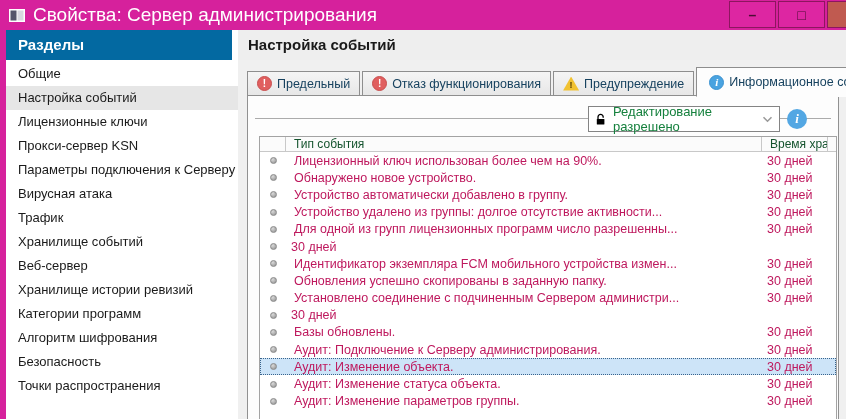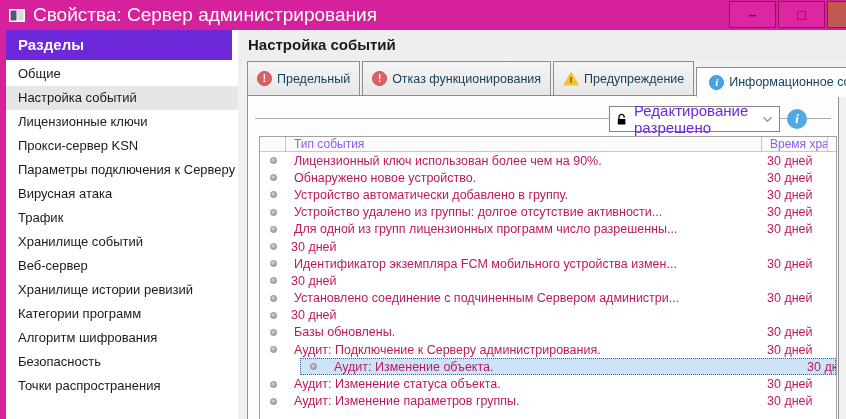--- a/index.html
+++ b/index.html
@@ -15,71 +15,71 @@
   .controls{position:absolute;top:1px;right:-28px;height:27px;display:flex;gap:2px;}
   .ctl{width:47px;height:27px;display:flex;align-items:center;justify-content:center;
        border:1px solid #8d165f;background:#dd26a2;color:#4b0d34;font-weight:bold;font-size:14px;cursor:default;}
   .ctl.close{background:#c05a50;color:#231008;font-size:15px;}
 
   
   .left-strip{position:absolute;left:0;top:30px;width:6px;height:389px;background:#d6219c;}
 
   
   .sidebar{position:absolute;left:6px;top:30px;width:232px;height:389px;background:#ffffff;overflow:hidden;}
-  .sidebar-header{height:30px;width:226px;background:#6d28d9;color:#ffffff;font-weight:bold;font-size:15px;
+  .sidebar-header{height:30px;width:226px;background:#0369a1;color:#ffffff;font-weight:bold;font-size:15px;
                   line-height:30px;padding-left:12px;}
   .sidebar-list{padding-top:2px;}
   .sidebar-item{height:24px;line-height:24px;padding-left:12px;font-size:13px;color:#1a1a1a;
                 white-space:nowrap;overflow:hidden;cursor:default;}
   .sidebar-item.selected{background:#e6e6e6;}
 
   
   .main{position:absolute;left:238px;top:30px;width:608px;height:389px;background:#f0f0f0;}
   .main-header{height:30px;line-height:30px;padding-left:10px;font-size:15px;font-weight:bold;color:#1a1a1a;background:#eeeeee;}
 
   
   .tabstrip{position:absolute;left:9px;top:36px;height:30px;display:flex;align-items:flex-end;z-index:3;}
-  .tab{display:flex;align-items:center;gap:5px;padding:8px 9px;height:35px;margin-right:2px;
+  .tab{display:flex;align-items:center;gap:5px;padding:8px 9px;height:25px;margin-right:2px;
        border:1px solid #8e8e8e;background:linear-gradient(#f5f5f5,#e7e7e7);
        font-size:12.5px;color:#17425f;white-space:nowrap;cursor:default;}
   .tab.active{height:30px;background:#fdfdfd;border-bottom:1px solid #fdfdfd;margin-bottom:-1px;padding:0 12px;}
   .tabicon{width:15px;height:15px;border-radius:50%;display:inline-flex;align-items:center;justify-content:center;
            font:bold 10px "Liberation Sans",sans-serif;flex:0 0 auto;}
   .tabicon.error-icon{background:#e05f5f;border:1px solid #c94e4e;color:#fff;}
   .tabicon.error-icon::after{content:"!";}
   .tabicon.warning-icon{border-radius:0;width:16px;height:14px;background:#f1c231;
            clip-path:polygon(50% 0,100% 100%,0 100%);color:#5a4200;align-items:flex-end;padding-bottom:1px;font-size:9px;}
   .tabicon.warning-icon::after{content:"!";}
   .tabicon.info-icon{background:#4aa3e0;border:1px solid #3d93d1;color:#fff;
            font:italic bold 11px "Liberation Serif",serif;}
   .tabicon.info-icon::after{content:"i";}
 
   
   .tabpage{position:absolute;left:9px;top:65px;width:592px;height:360px;background:#fdfdfd;border:1px solid #919191;}
   .header-rule{position:absolute;left:7px;right:7px;top:22px;border-top:1px solid #ababab;}
 
-  .dropdown{position:absolute;top:10px;right:58px;width:171px;height:26px;background:#ffffff;border:1px solid #848484;
-            display:flex;align-items:center;gap:6px;padding-left:7px;font-size:15px;color:#6d28d9;cursor:default;z-index:2;}
+  .dropdown{position:absolute;top:10px;right:58px;width:192px;height:26px;background:#ffffff;border:1px solid #848484;
+            display:flex;align-items:center;gap:6px;padding-left:7px;font-size:13px;color:#15803d;cursor:default;z-index:2;}
   .dropdown .chev{margin-left:auto;margin-right:6px;display:flex;}
   .info-btn{position:absolute;top:13px;right:31px;width:20px;height:20px;border-radius:50%;background:#53a7e3;
             color:#fff;display:flex;align-items:center;justify-content:center;
             font:italic bold 13px "Liberation Serif",serif;cursor:default;z-index:2;}
 
   
   .table{position:absolute;left:11px;top:40px;width:578px;height:325px;background:#ffffff;border:1px solid #a3a3a3;overflow:hidden;}
-  .thead{display:grid;grid-template-columns:26px 476px 66px 1fr;height:15px;line-height:14px;font-size:12px;color:#8b5cf6;
+  .thead{display:grid;grid-template-columns:26px 476px 66px 1fr;height:15px;line-height:14px;font-size:12px;color:#14532d;
          border-bottom:1px solid #c8c8c8;background:#fbfbfb;}
   .thead .hc{border-right:1px solid #c8c8c8;padding-left:8px;white-space:nowrap;overflow:hidden;}
   .thead .hc.last{border-right:none;}
   .trow{display:grid;grid-template-columns:26px 476px 1fr;height:17.2px;align-items:center;font-size:12.5px;color:#be185d;cursor:default;}
   .trow .bullet{width:7px;height:7px;border-radius:50%;margin:0 auto;
                 background:radial-gradient(circle at 35% 30%,#d9d9d9,#8f8f8f);border:1px solid #8a8a8a;}
   .trow .type{padding-left:8px;white-space:nowrap;overflow:hidden;}
   .trow .ret{padding-left:5px;white-space:nowrap;}
-  .trow.selected{background:#cde4f8;outline:1px dotted #39648c;outline-offset:-1px;margin-left:40px;}
+  .trow.selected{background:#cde4f8;outline:1px dotted #39648c;outline-offset:-1px;}
 </style>
 </head>
 <body>
 
 <div class="window">
 
   <div class="titlebar">
     <span class="win-icon">
       <svg width="16" height="13" viewBox="0 0 16 13">
         <rect x="0" y="0" width="16" height="13" fill="#ffffff"></rect>
@@ -195,20 +195,21 @@
               <span class="bullet"></span>
               <span class="ret">30 дней</span>
             </div>
             <div class="trow">
               <span class="bullet"></span>
               <span class="type">Идентификатор экземпляра FCM мобильного устройства измен...</span>
               <span class="ret">30 дней</span>
             </div>
             <div class="trow">
               <span class="bullet"></span>
+              <span class="type">Обновления успешно скопированы в заданную папку.</span>
               <span class="ret">30 дней</span>
             </div>
             <div class="trow">
               <span class="bullet"></span>
               <span class="type">Установлено соединение с подчиненным Сервером администри...</span>
               <span class="ret">30 дней</span>
             </div>
             <div class="trow">
               <span class="bullet"></span>
               <span class="ret">30 дней</span>

